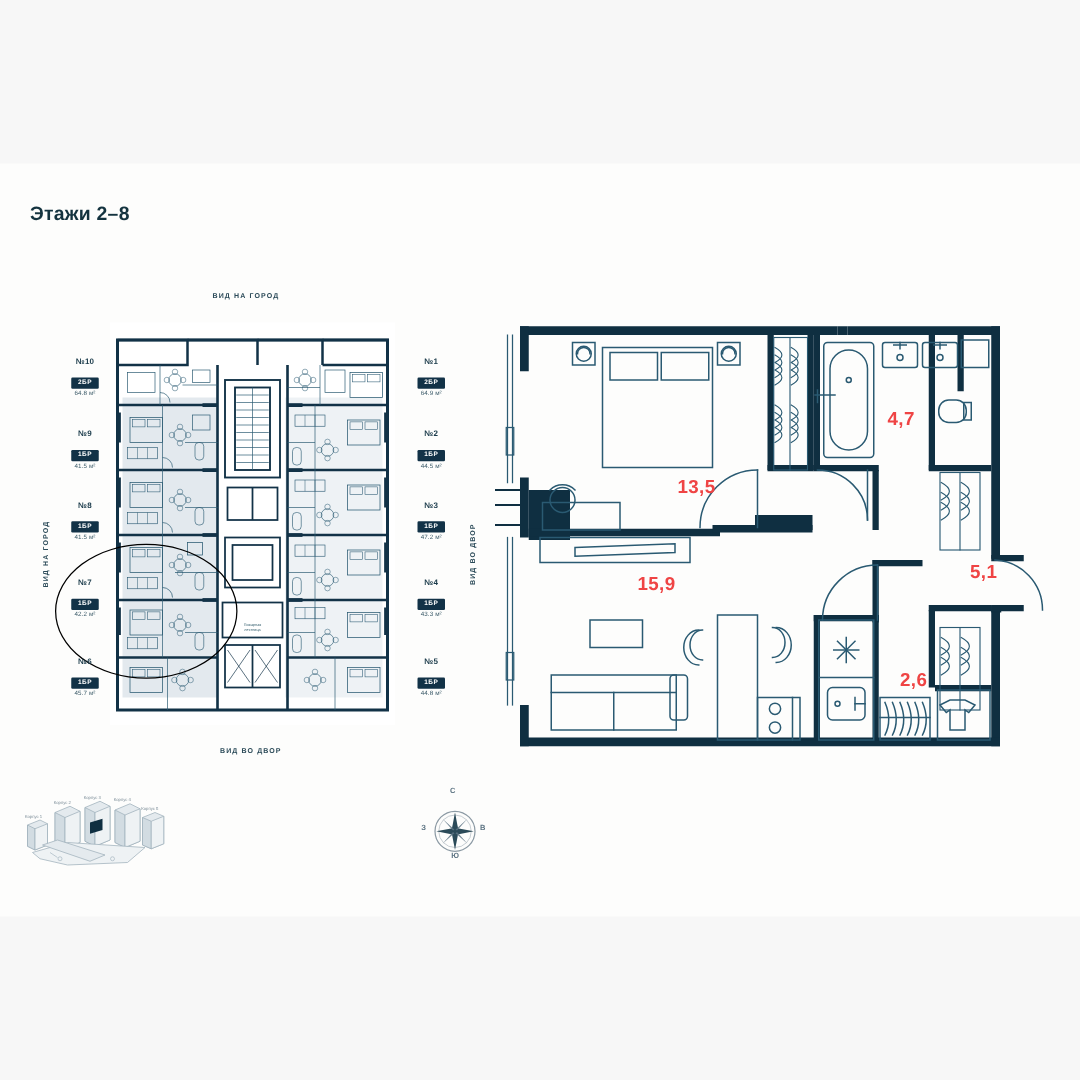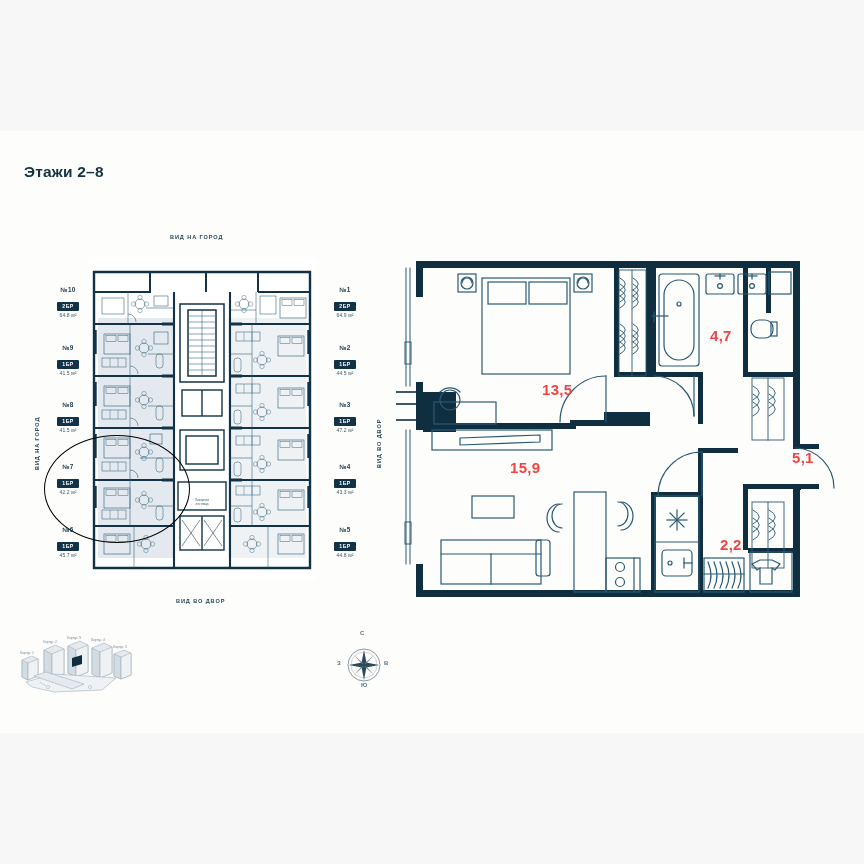--- a/index.html
+++ b/index.html
@@ -589,22 +589,22 @@
           <line x1="306" y1="200" x2="306" y2="244"></line>
           <path d="M400 196 a40 40 0 0 1 38 40"></path>
         </g>
       </g>
     </svg>
   </div>
 
   <div class="room-area" style="left:504px; top:381px;margin-left:38px;">13,5</div>
   <div class="room-area" style="left:474px; top:459px;margin-left:36px;">15,9</div>
   <div class="room-area" style="left:710px; top:327px;">4,7</div>
-  <div class="room-area" style="left:792px; top:449px;">5,1</div>
-  <div class="room-area" style="left:720px; top:536px;">2,2</div>
+  <div class="room-area" style="left:776px; top:449px;">5,1</div>
+  <div class="room-area" style="left:720px; top:536px;">2,6</div>
 
 
   <div class="compass">
     <svg width="56" height="58" viewBox="0 0 56 58" xmlns="http://www.w3.org/2000/svg">
       <circle cx="28" cy="33" r="16" fill="none" stroke="#8c9aa4" stroke-width="1"></circle>
       <circle cx="28" cy="33" r="13" fill="none" stroke="#b4bdc4" stroke-width="0.6"></circle>
       <g fill="#2b4a58">
         <polygon points="28,18 30.5,31 28,33 25.5,31"></polygon>
         <polygon points="28,48 30.5,35 28,33 25.5,35"></polygon>
         <polygon points="13,33 26,30.5 28,33 26,35.5"></polygon>

